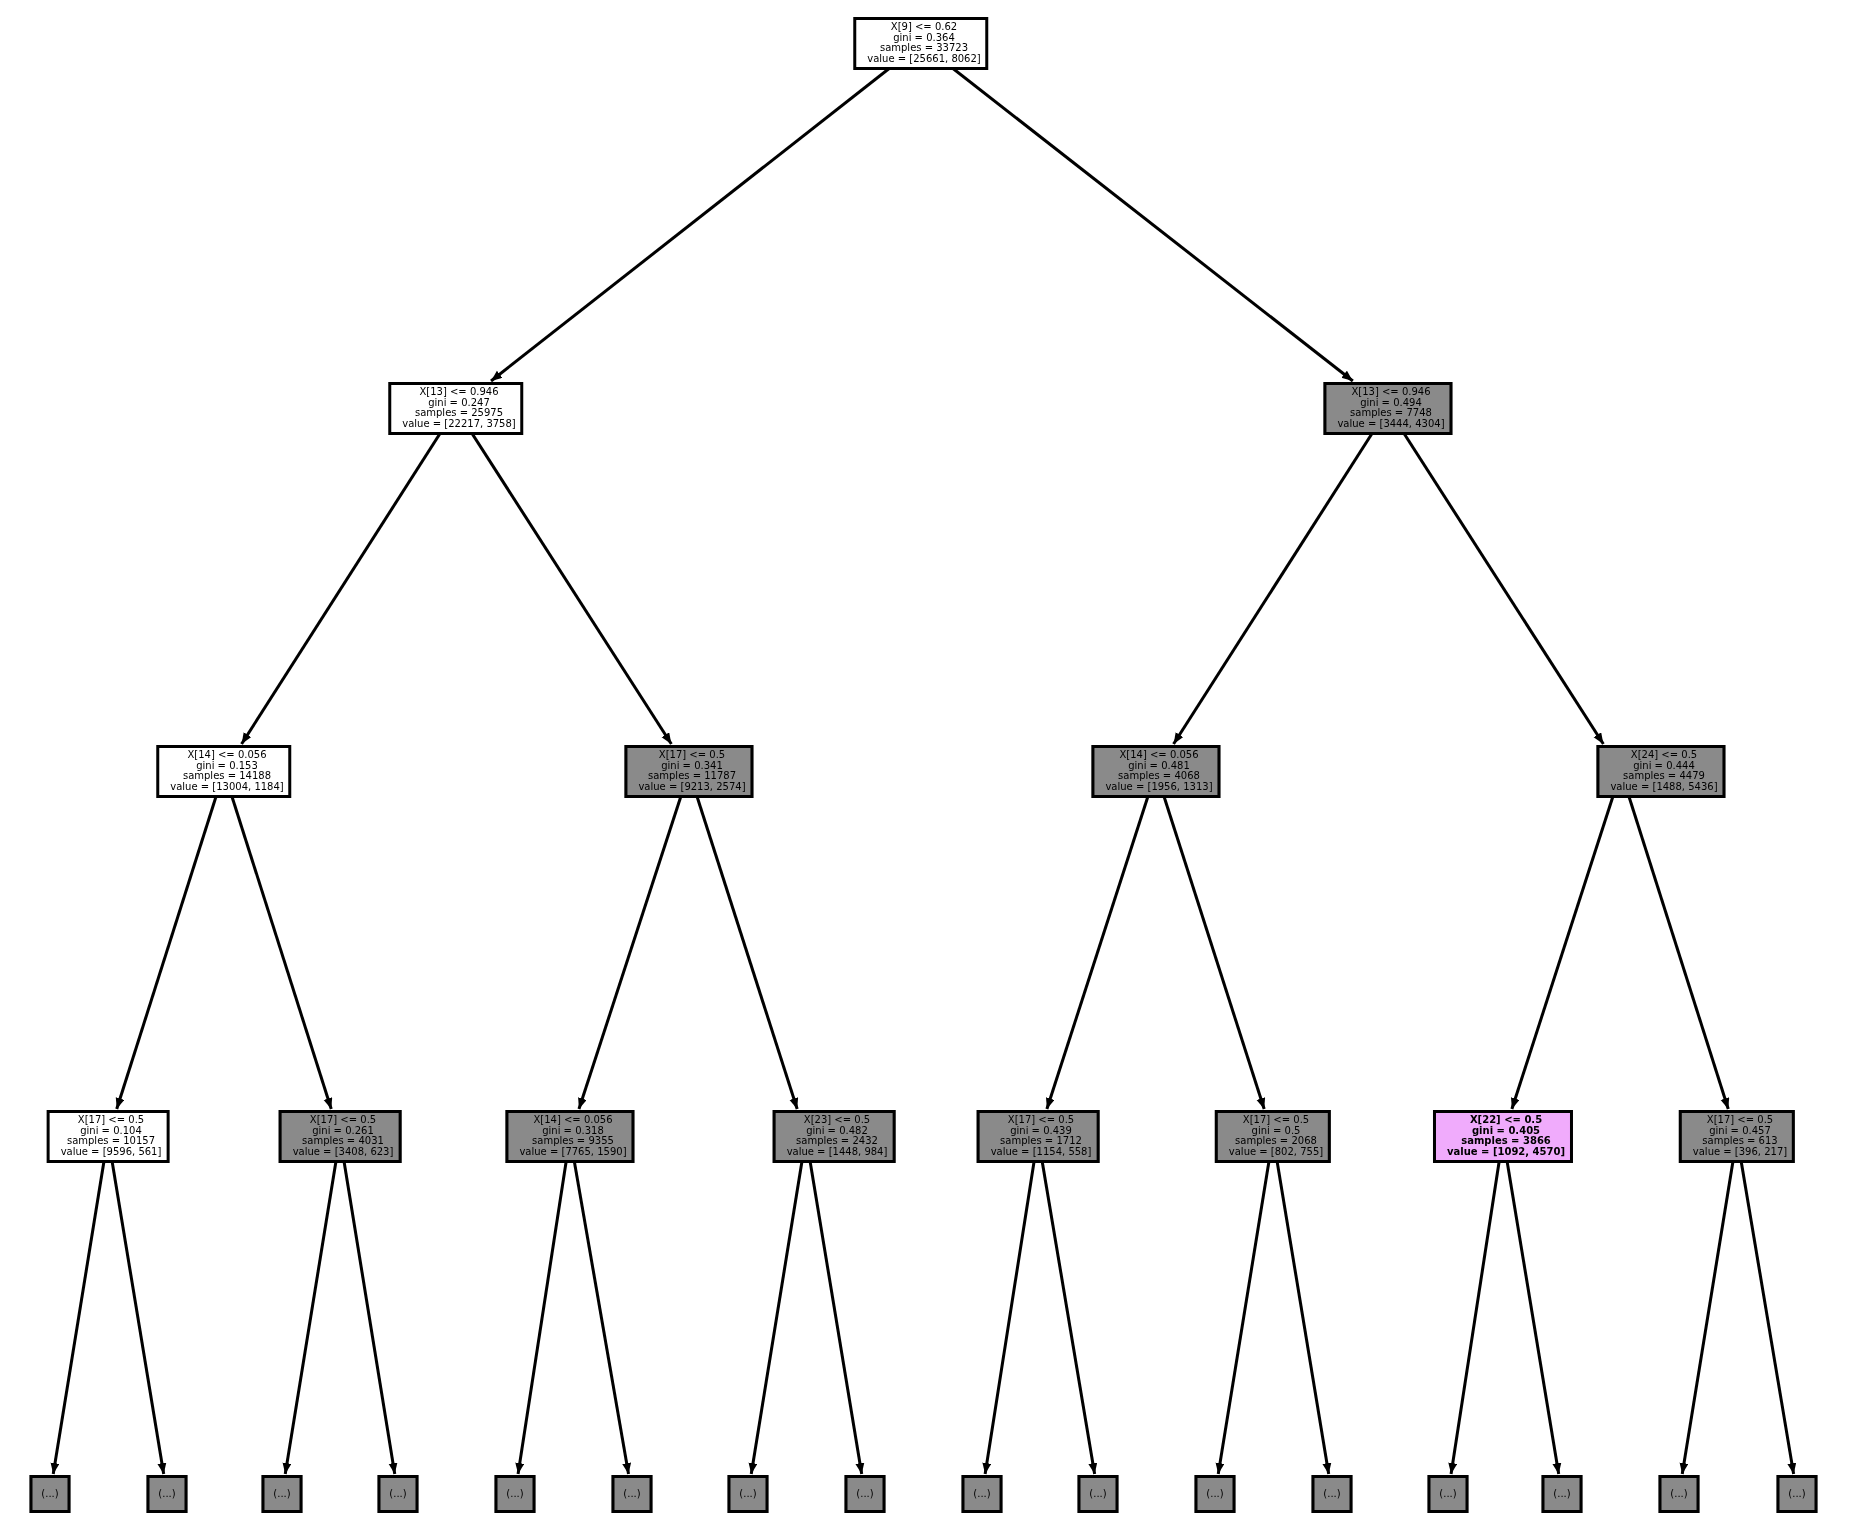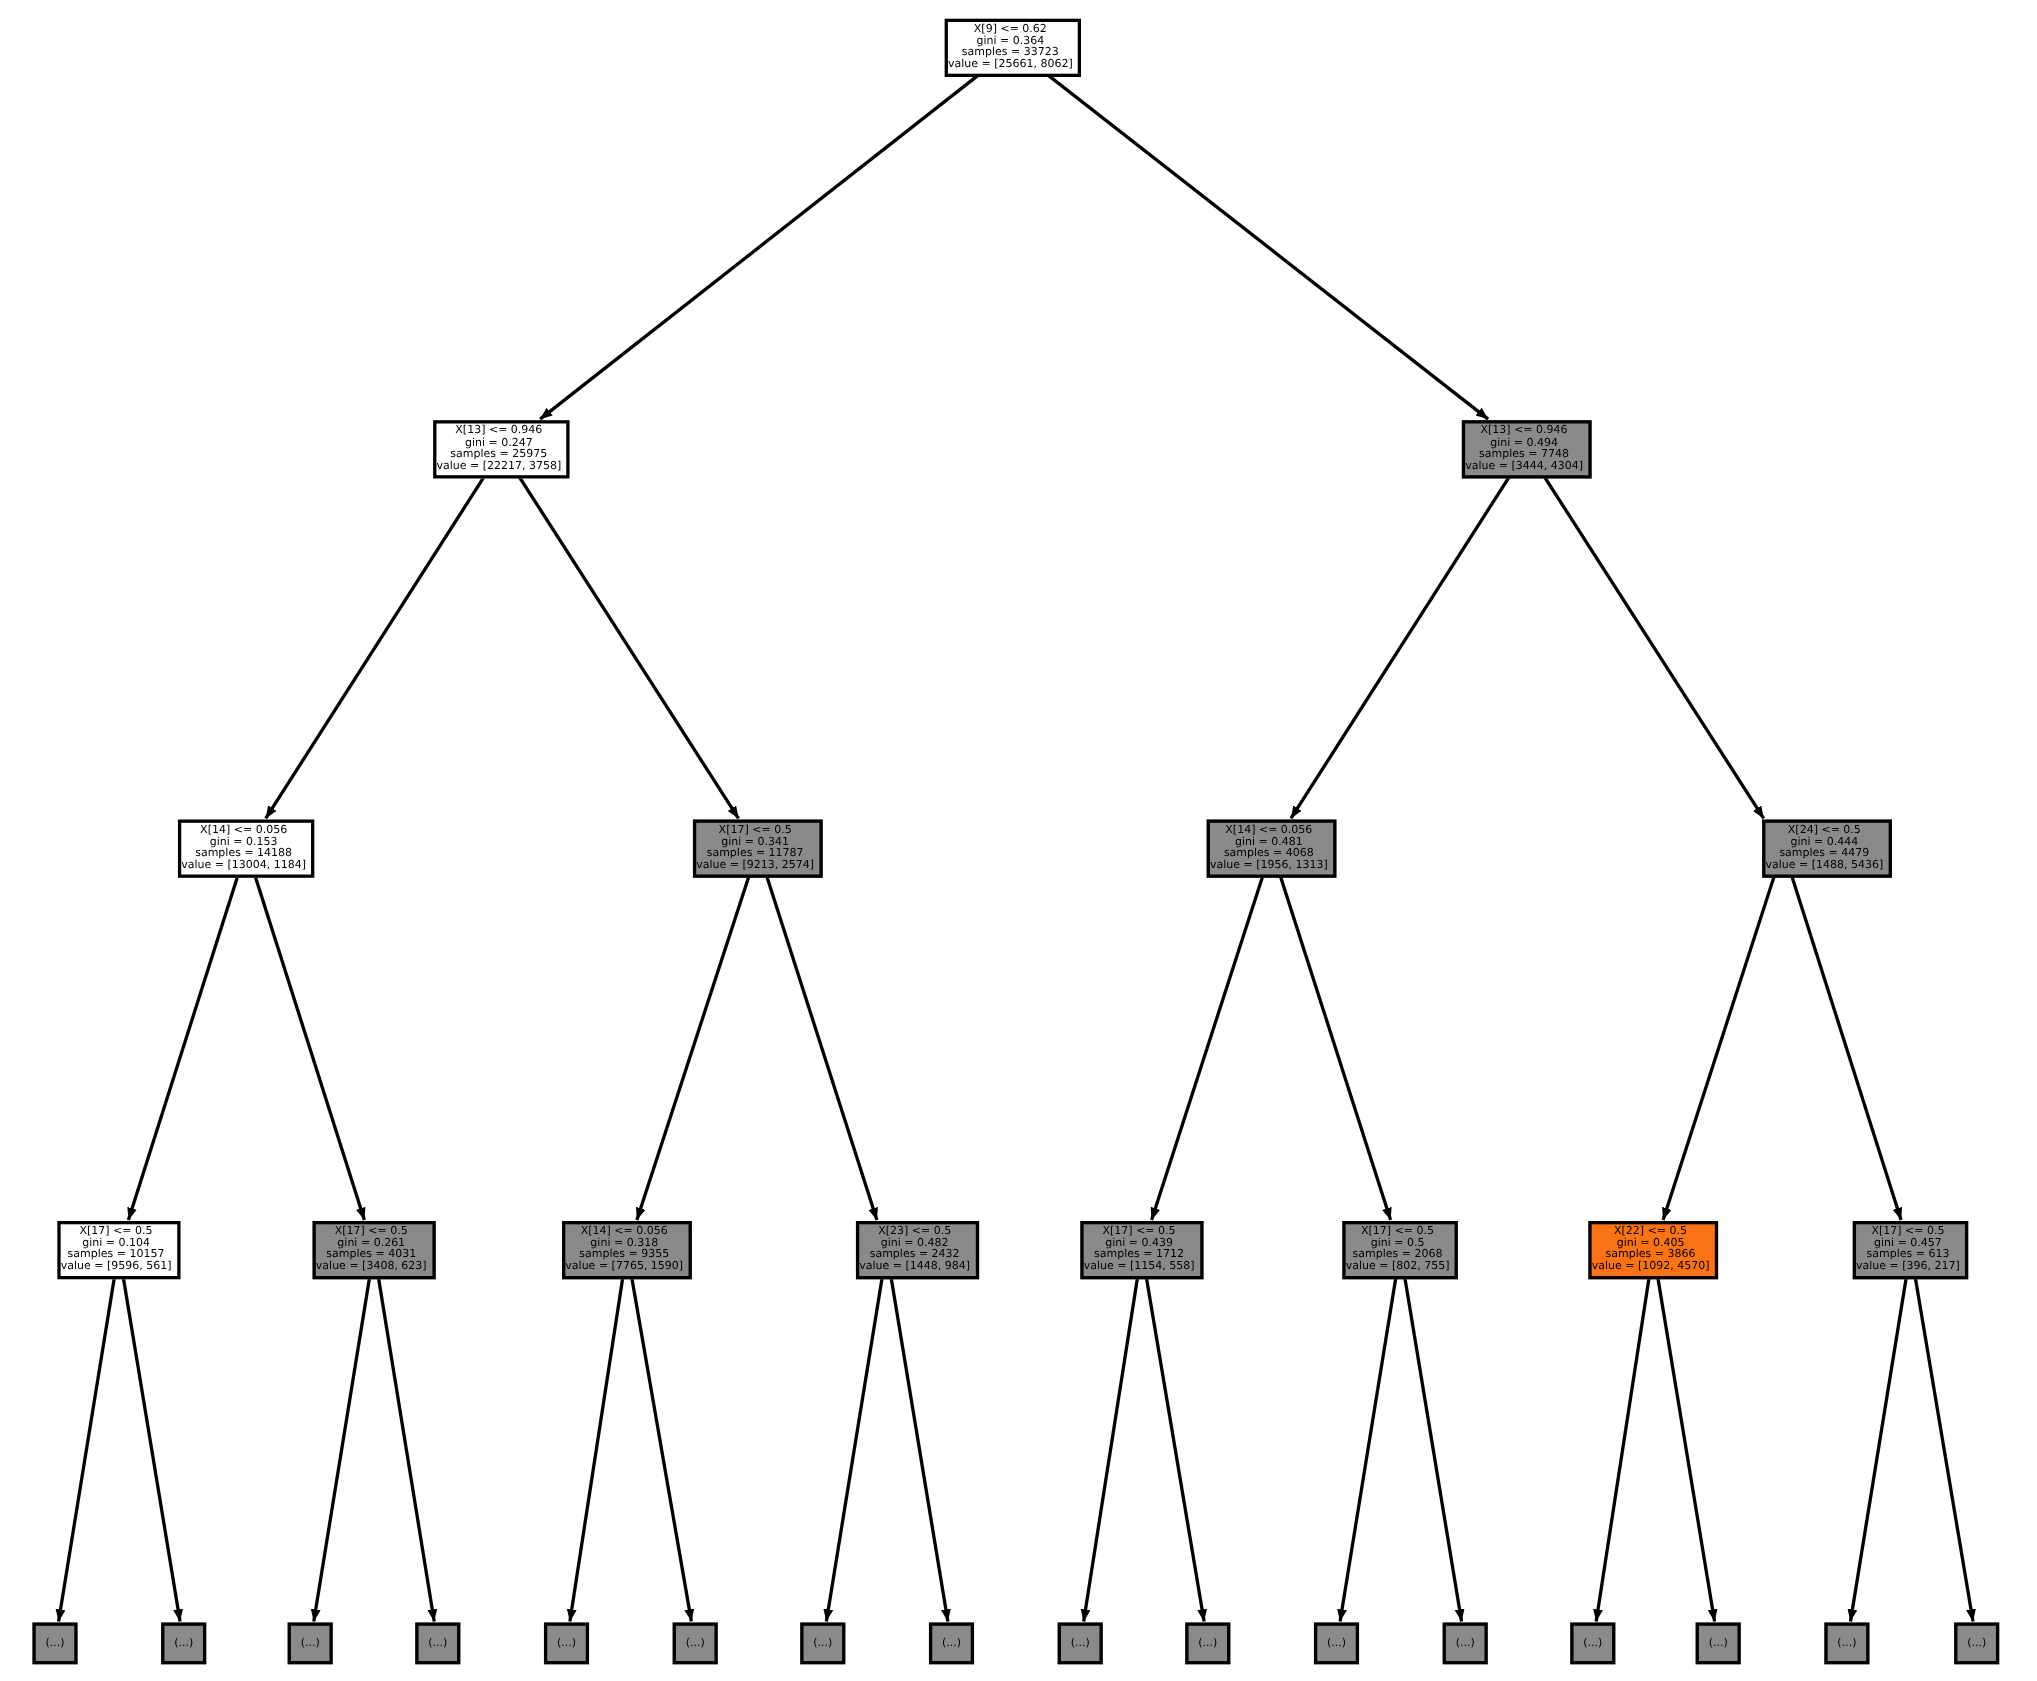--- a/index.html
+++ b/index.html
@@ -9,21 +9,21 @@
     background: #ffffff;
     font-family: "DejaVu Sans", "Liberation Sans", sans-serif;
     overflow: hidden;
   }
   #edges { position: absolute; left: 0; top: 0; width: 1852px; height: 1528px; }
   .node {
     position: absolute;
     transform: translateX(-50%);
     border: 3px solid #000000;
     background: #ffffff;
-    padding: 2px 5px 3px 0;
+    padding: 2px 5px 3px 11px;
     text-align: center;
     white-space: nowrap;
     font-size: 10px;
     line-height: 10.5px;
     color: #000000;
     box-sizing: border-box;
   }
   .node .nline { display: block; }
   .node.leaf {
     width: 41px; height: 38px;
@@ -144,21 +144,21 @@
       <span class="nline">gini = 0.439</span>
       <span class="nline">samples = 1712</span>
       <span class="nline">value = [1154, 558]</span>
     </div>
     <div class="node" id="node-n12" style="left: 1273px; top: 1110px; background: rgb(138, 138, 138); border-color: rgb(0, 0, 0);">
       <span class="nline">X[17] &lt;= 0.5</span>
       <span class="nline">gini = 0.5</span>
       <span class="nline">samples = 2068</span>
       <span class="nline">value = [802, 755]</span>
     </div>
-    <div class="node" id="node-n13" style="left: 1503px; top: 1110px; background: #f97316; border-color: rgb(0, 0, 0);">
+    <div class="node" id="node-n13" style="left: 1503px; top: 1110px; background: #f0abfc; border-color: rgb(0, 0, 0); font-weight: bold;">
       <span class="nline">X[22] &lt;= 0.5</span>
       <span class="nline">gini = 0.405</span>
       <span class="nline">samples = 3866</span>
       <span class="nline">value = [1092, 4570]</span>
     </div>
     <div class="node" id="node-n14" style="left: 1737px; top: 1110px; background: rgb(138, 138, 138); border-color: rgb(0, 0, 0);">
       <span class="nline">X[17] &lt;= 0.5</span>
       <span class="nline">gini = 0.457</span>
       <span class="nline">samples = 613</span>
       <span class="nline">value = [396, 217]</span>

